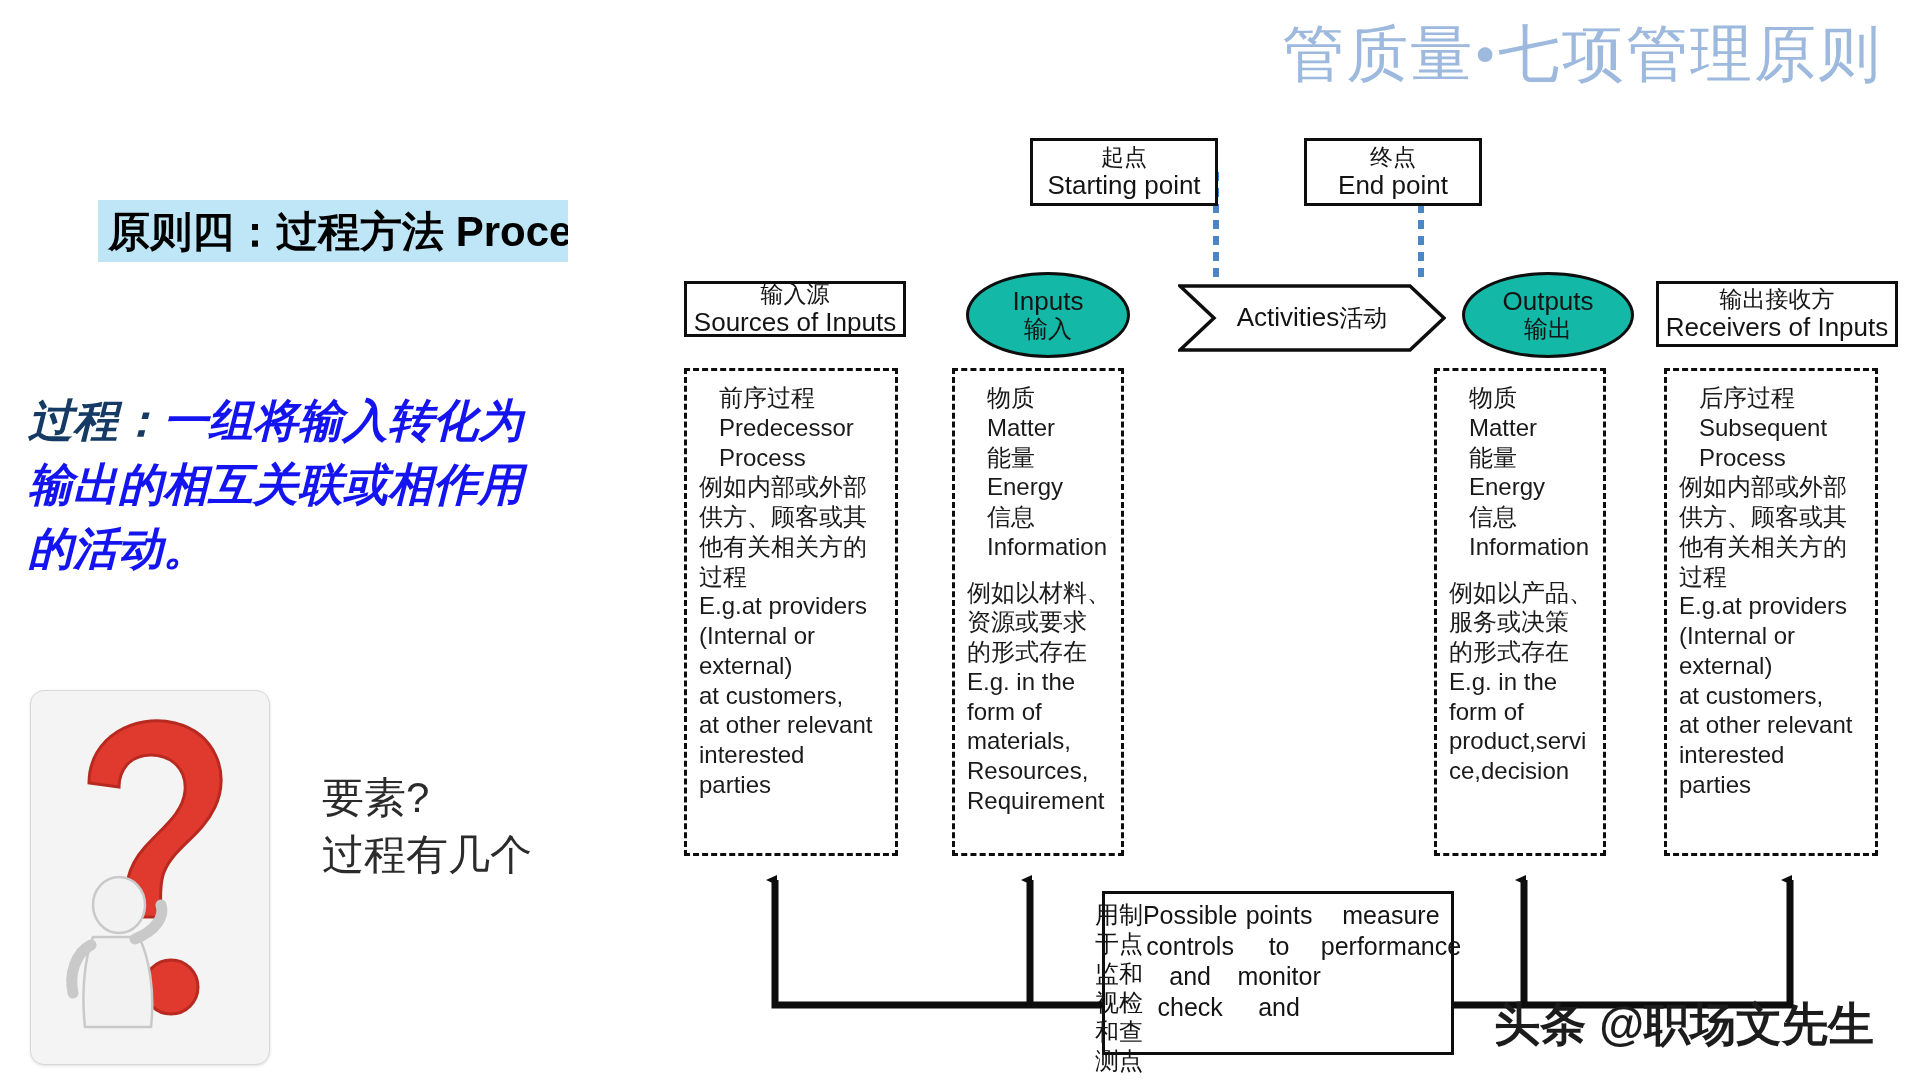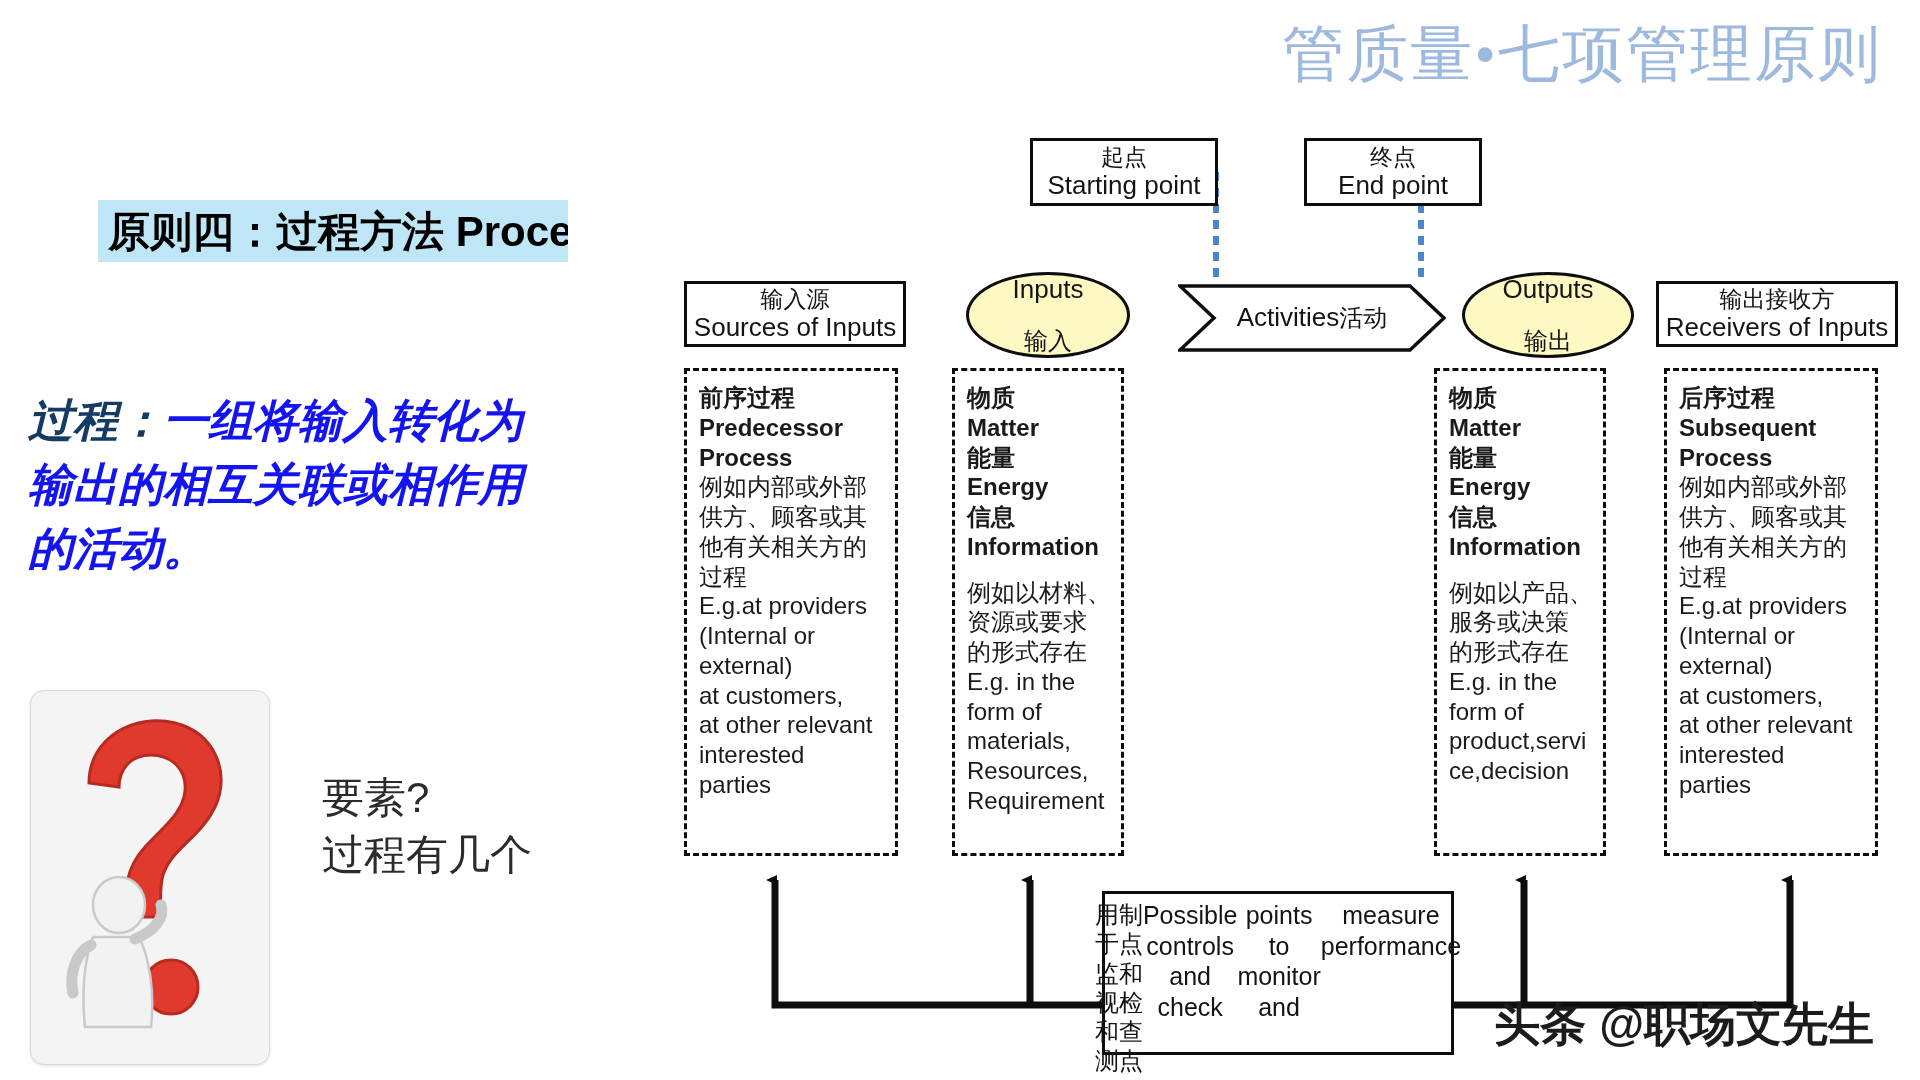--- a/index.html
+++ b/index.html
@@ -70,28 +70,28 @@
   }
   .solid-box .cn { font-size: 23px; }
   .solid-box .en { font-size: 26px; }
 
   .dashed-box {
     position: absolute; border: 3px dashed #0d0d0d; background: #fff;
     padding: 12px 8px 8px 12px;
     font-size: 24px; line-height: 1.24; color: #1a1a1a;
     overflow: hidden;
   }
-  .dashed-box .b { font-weight: bold; }
+  .dashed-box .b { font-weight: normal; margin-left: 20px; }
   .dashed-box .gap { display: block; height: 16px; }
 
   .oval {
     position: absolute; border: 3px solid #0d0d0d; border-radius: 50%;
-    background: #fef9c3;
+    background: #14b8a6;
     display: flex; flex-direction: column;
-    align-items: center; justify-content: space-between;
+    align-items: center; justify-content: center;
     font-size: 26px; line-height: 1.12; color: #141414;
   }
   .oval .cn { font-size: 24px; }
 
   .chevron { position: absolute; }
   .chevron svg { display: block; }
   .chev-label {
     position: absolute; left: 0; top: 0; width: 100%; height: 100%;
     display: flex; flex-direction: row;
     align-items: center; justify-content: center;
@@ -158,21 +158,21 @@
     <div class="solid-box" style="left:1030px; top:138px; width:188px; height:68px;">
       <div class="cn">起点</div>
       <div class="en">Starting point</div>
     </div>
 
     <div class="solid-box" style="left:1304px; top:138px; width:178px; height:68px;">
       <div class="cn">终点</div>
       <div class="en">End point</div>
     </div>
 
-    <div class="solid-box" style="left:684px; top:281px; width:222px; height:66px;">
+    <div class="solid-box" style="left:684px; top:281px; width:222px; height:56px;">
       <div class="cn">输入源</div>
       <div class="en">Sources of Inputs</div>
     </div>
     <div class="dashed-box" style="left:684px; top:368px; width:214px; height:488px;">
       <div class="b">
           <div>前序过程</div>
           <div>Predecessor</div>
           <div>Process</div>
         </div>
       <div>

